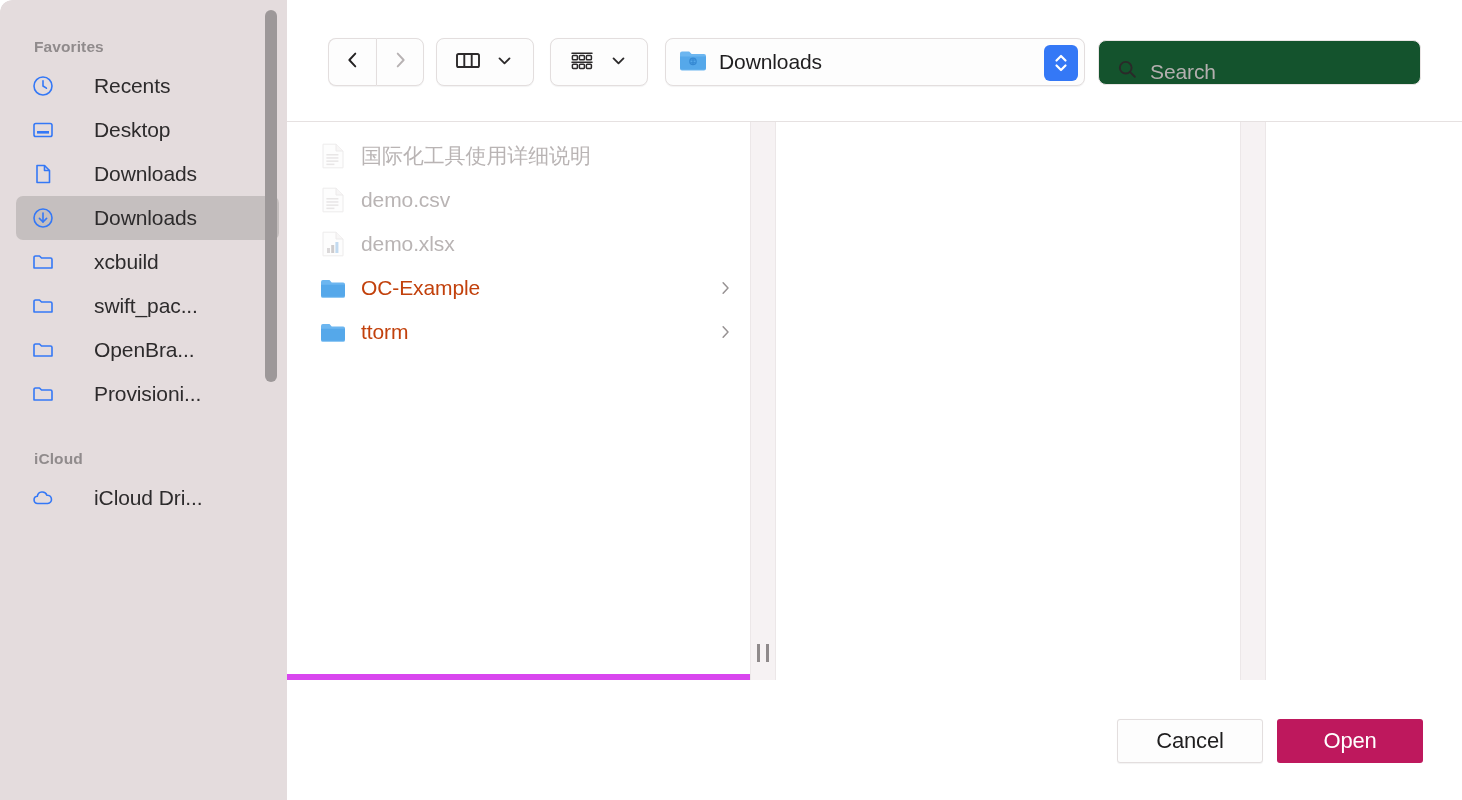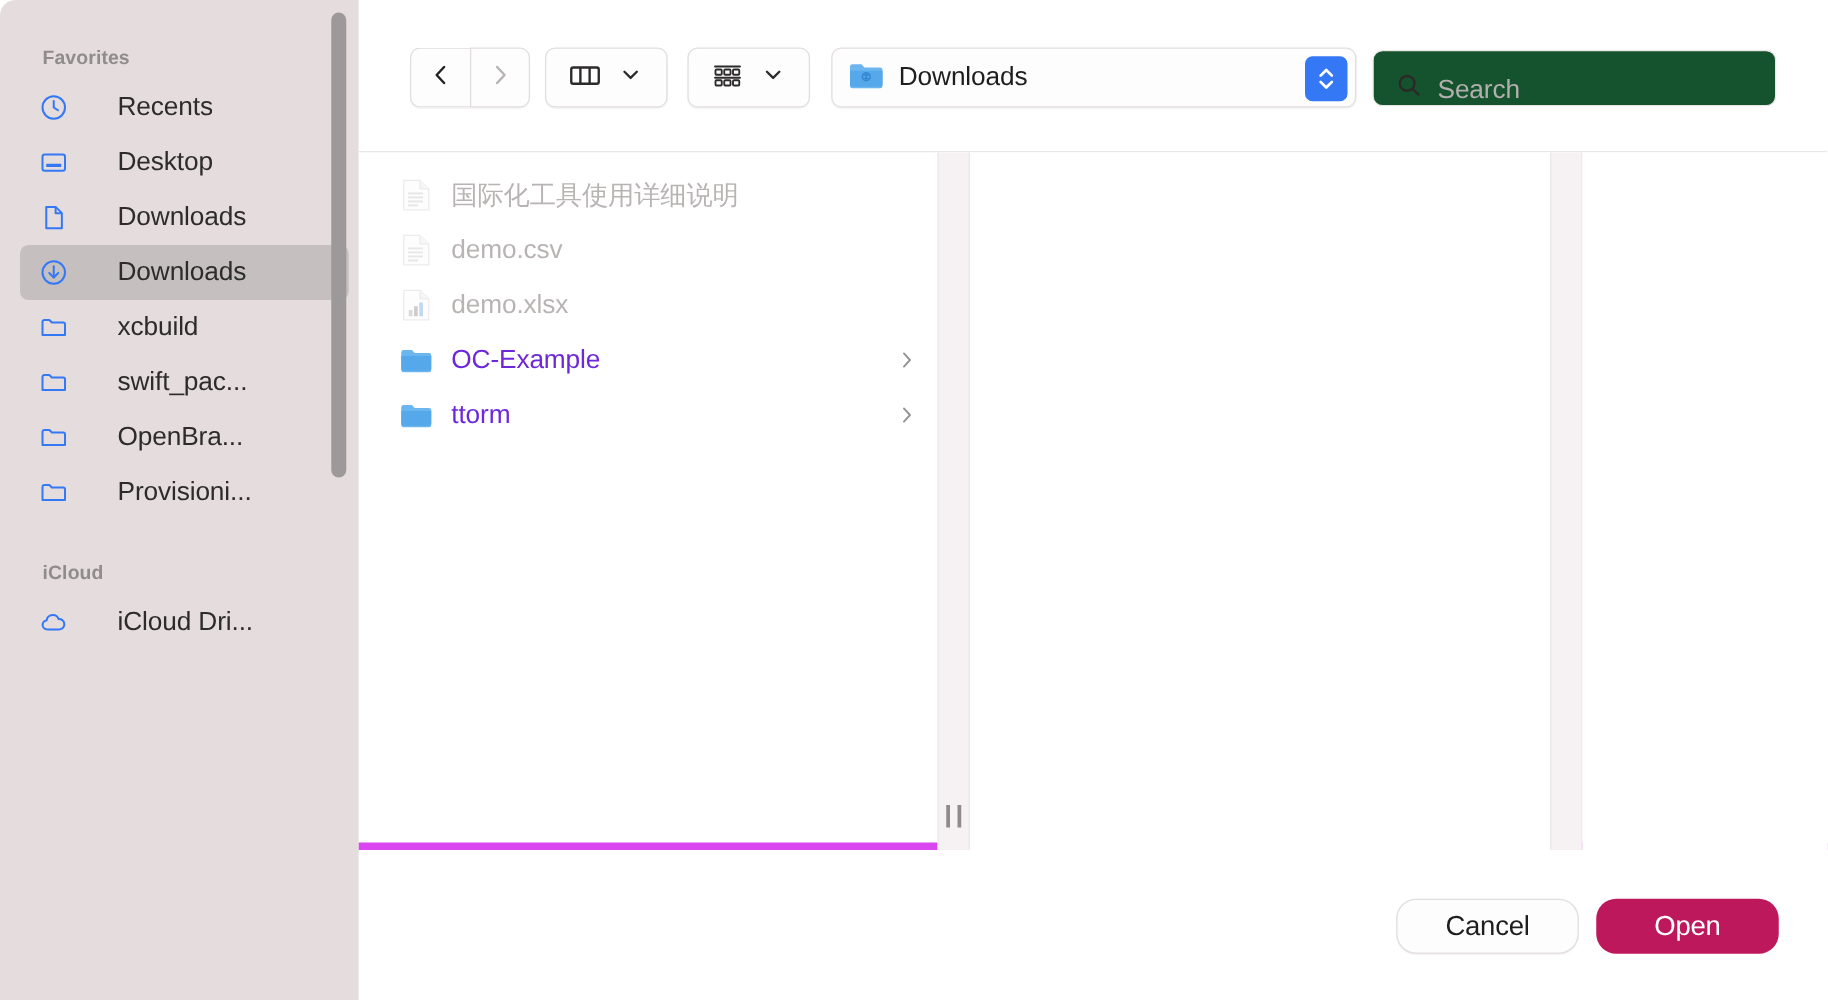--- a/index.html
+++ b/index.html
@@ -230,21 +230,21 @@
   .file-icon {
     width: 28px; height: 28px;
     flex: 0 0 28px;
     margin-right: 14px;
     display: flex;
     align-items: center;
     justify-content: center;
   }
   .file-name {
     font-size: 21px;
-    color: #6d28d9;
+    color: #c2410c;
     white-space: nowrap;
     letter-spacing: -0.1px;
   }
   .file-row.disabled .file-name { color: #b9b4b4; }
   .file-row.disabled .file-icon { opacity: 0.42; }
   .row-chevron {
     margin-left: auto;
     display: flex;
     align-items: center;
   }
@@ -253,21 +253,21 @@
   #bottom-bar {
     position: absolute;
     left: 287px; top: 681px;
     width: 1175px; height: 119px;
     background: #ffffff;
   }
   .bar-btn {
     position: absolute;
     top: 38px;
     height: 44px;
-    border-radius: 16px;
+    border-radius: 3px;
     display: flex;
     align-items: center;
     justify-content: center;
     font-size: 22px;
     letter-spacing: -0.2px;
     cursor: default;
   }
   #cancel-btn {
     left: 830px;
     width: 146px;

